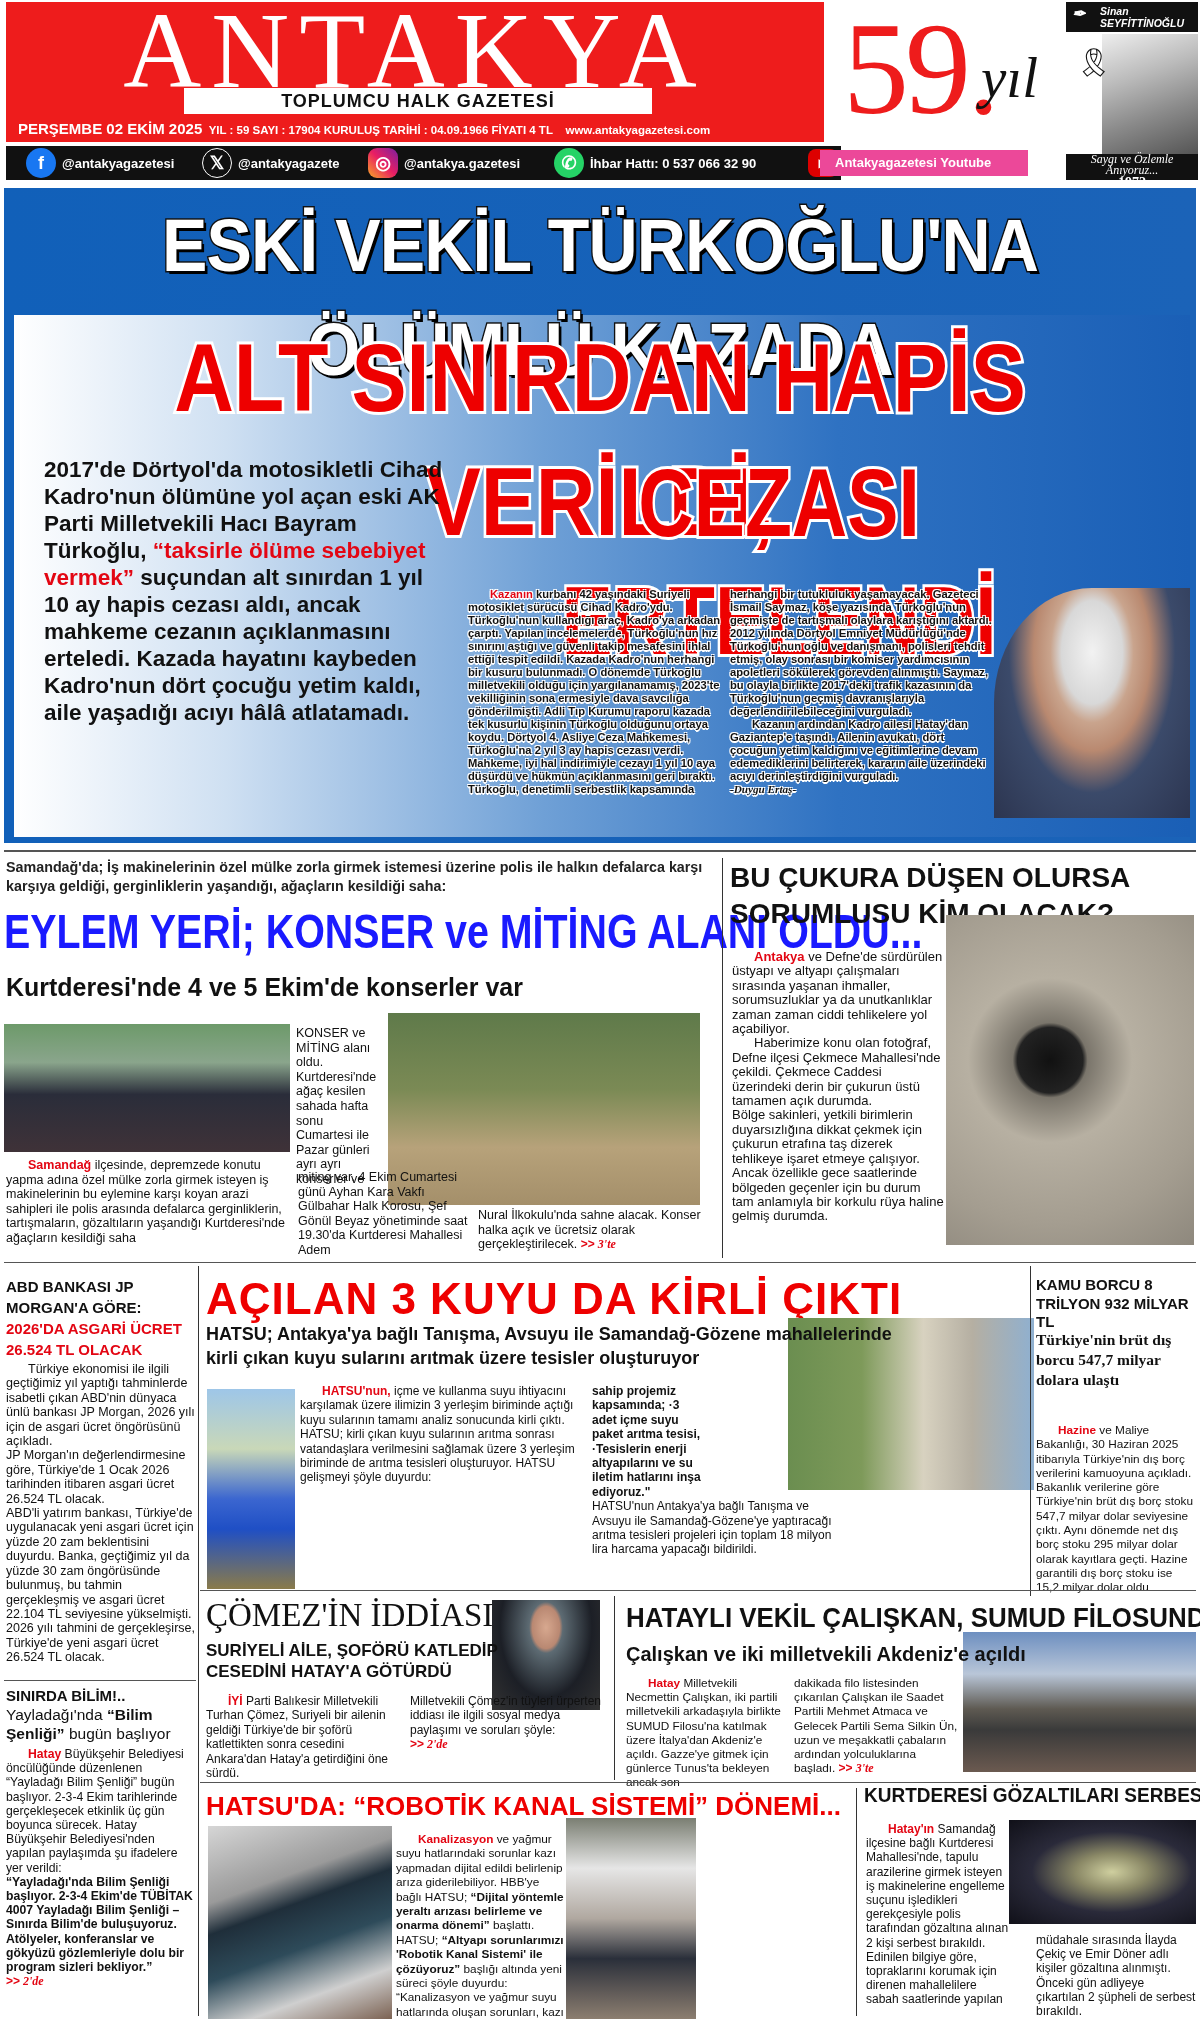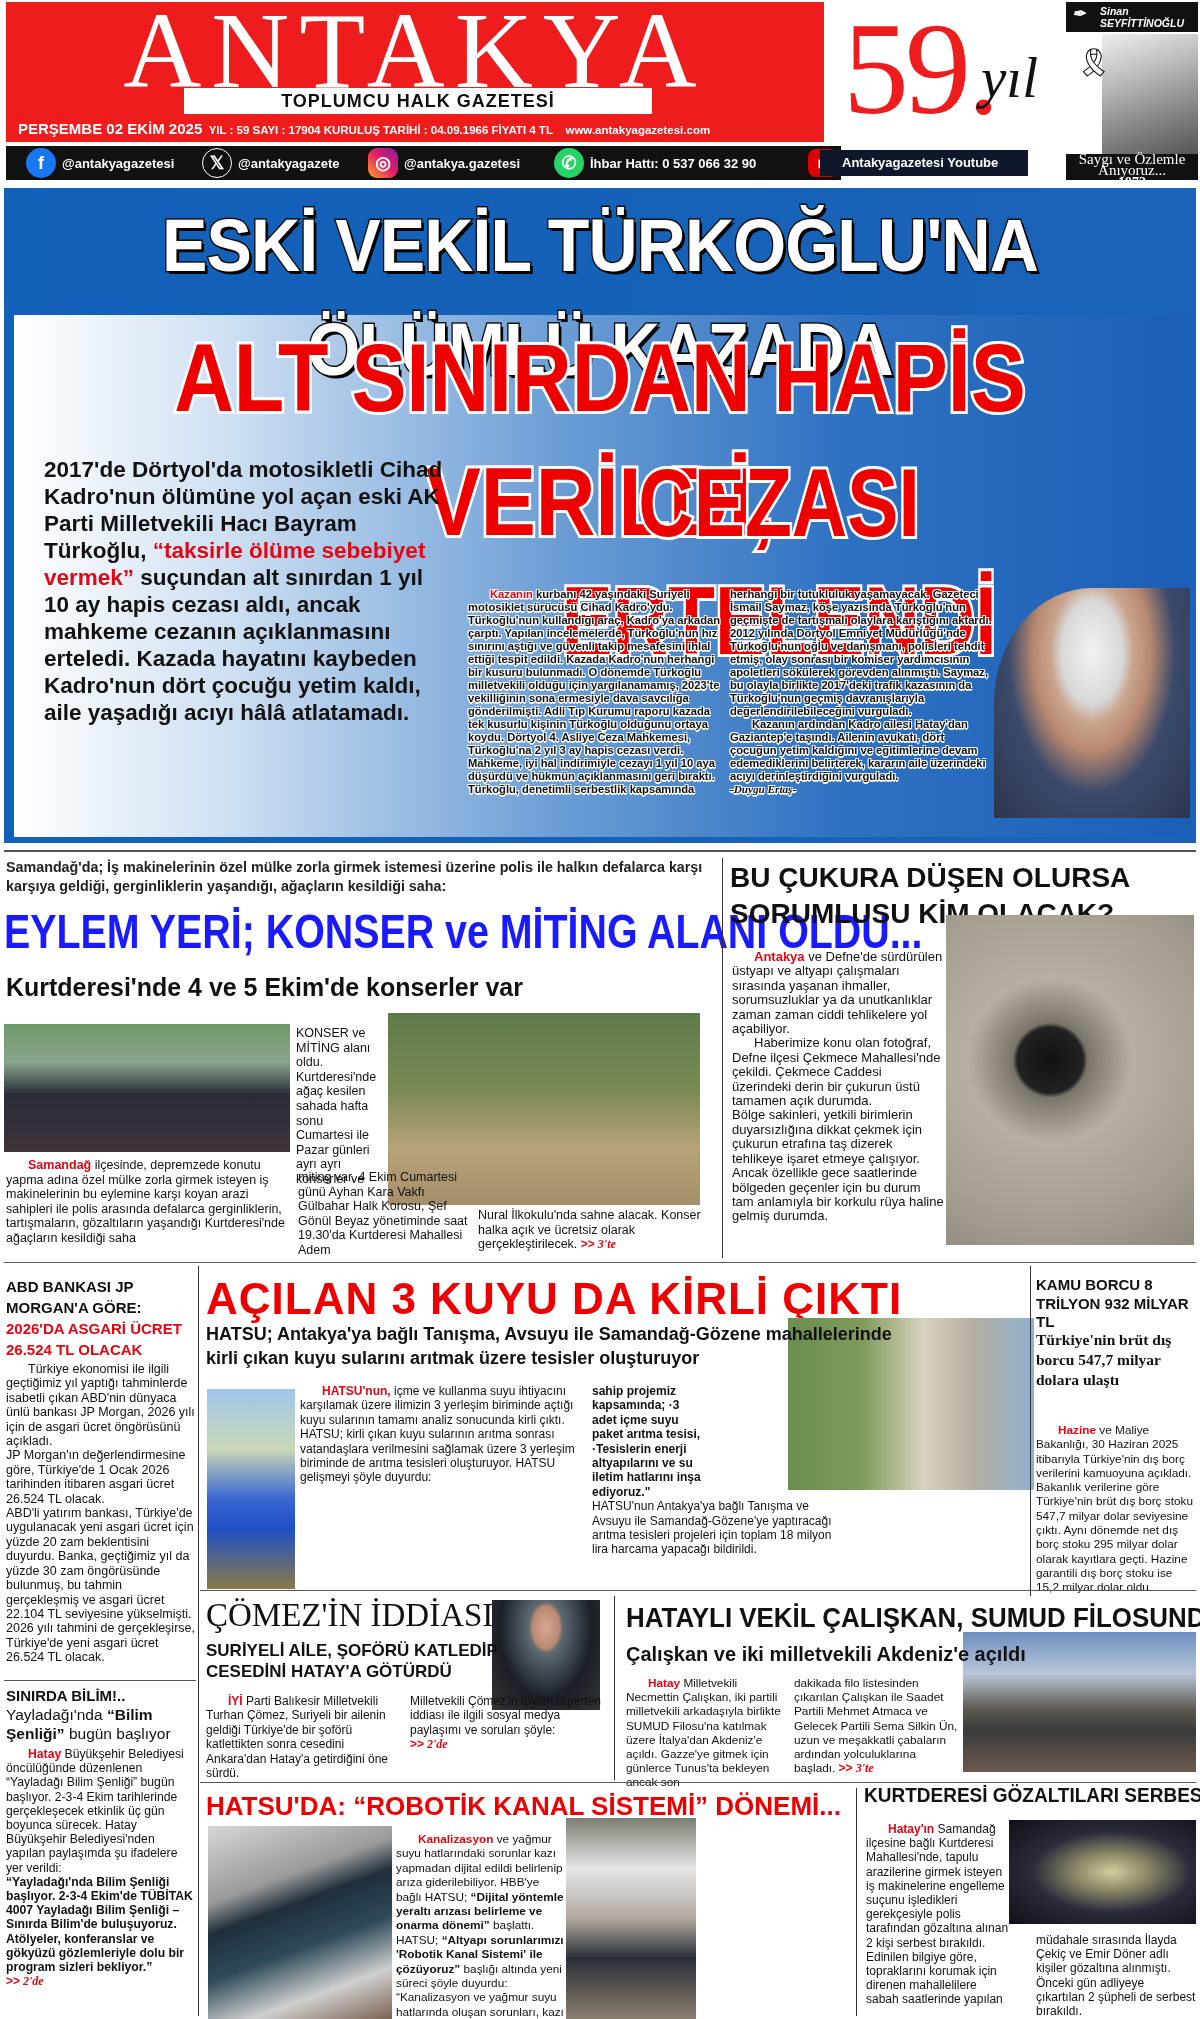--- a/index.html
+++ b/index.html
@@ -17,31 +17,31 @@
   
   #masthead { left: 6px; top: 2px; width: 818px; height: 140px; background: #ee1c1c; }
   #mast-title { left: 0; top: -6px; width: 818px; text-align: center; font-family: "Liberation Serif", serif; font-size: 108px; color: #fff; letter-spacing: 10px; line-height: 110px; }
   #mast-sub-box { left: 178px; top: 86px; width: 468px; height: 26px; background: #fff; }
   #mast-sub { width: 100%; text-align: center; font-weight: bold; font-size: 18px; line-height: 26px; letter-spacing: 1px; color: #111; }
   #mast-meta { left: 12px; top: 118px; white-space: nowrap; color: #fff; font-weight: bold; font-size: 11.5px; line-height: 18px; }
   #mast-meta .date { font-size: 15px; }
   #social-bar { left: 6px; top: 146px; width: 835px; height: 34px; background: #111; }
   .soc { position: absolute; top: 0; height: 34px; display: flex; align-items: center; gap: 6px; color: #fff; font-weight: bold; font-size: 13px; }
   .soc-ic { width: 30px; height: 30px; border-radius: 50%; display: flex; align-items: center; justify-content: center; color: #fff; font-weight: bold; font-size: 18px; }
-  #yt-bar { left: 820px; top: 150px; width: 208px; height: 26px; background: #0f172a; color: #fff; font-weight: bold; font-size: 13px; line-height: 26px; padding-left: 22px; }
+  #yt-bar { left: 820px; top: 150px; width: 208px; height: 26px; background: #ec4899; color: #fff; font-weight: bold; font-size: 13px; line-height: 26px; padding-left: 15px; }
   #yt-ic { left: 808px; top: 149px; width: 30px; height: 28px; background: #d00; border-radius: 8px; color: #fff; text-align: center; line-height: 28px; font-size: 12px; }
   #anniv { left: 843px; top: 0; width: 220px; height: 150px; }
   #anniv-num { left: 0; top: -6px; font-family: "Liberation Serif", serif; font-size: 132px; color: #ee1c1c; line-height: 150px; letter-spacing: -4px; }
   #anniv-yil { left: 138px; top: 45px; font-family: "Liberation Serif", serif; font-style: italic; font-size: 57px; color: #111; }
   #memoriam { left: 1066px; top: 2px; width: 132px; height: 178px; }
   #mem-name-box { left: 0; top: 0; width: 132px; height: 30px; background: #111; color: #fff; font-style: italic; font-weight: bold; font-size: 10.5px; line-height: 12px; padding: 3px 0 0 34px; }
   #mem-photo { left: 36px; top: 32px; width: 96px; height: 120px; background: linear-gradient(160deg,#eee 0%,#bbb 35%,#8a8a8a 65%,#555 100%); }
   #mem-ribbon { left: 10px; top: 44px; font-size: 28px; color: #111; }
   #mem-caption { left: 0; top: 152px; width: 132px; height: 26px; background: #111; color: #fff; font-family: "Liberation Serif", serif; text-align: center; }
-  #mem-caption .l1 { font-size: 15px; line-height: 11px; }
+  #mem-caption .l1 { font-style: italic; font-size: 12px; line-height: 11px; }
   #mem-caption .l2 { font-weight: bold; font-size: 14px; line-height: 14px; padding-left: 8px; }
 
   
   #main-story { left: 4px; top: 188px; width: 1192px; height: 655px; background: linear-gradient(90deg,#1160b9 0%,#1b63b8 100%); }
   #main-grad { left: 10px; top: 127px; width: 1176px; height: 522px; background: linear-gradient(90deg,#ffffff 0%,#cfe0f2 18%,#6fa0d6 45%,#2f72c2 70%,#1a5fb6 100%); }
   #h1 { left: 0; top: 6px; width: 1192px; text-align: center; font-family: "Liberation Sans Narrow", "Liberation Sans", sans-serif; font-weight: bold; font-size: 74px; line-height: 104px; color: #fff; letter-spacing: -1px; transform: scaleX(0.92); -webkit-text-stroke: 3px #111; paint-order: stroke fill; text-shadow: 3px 3px 0 #000; }
   #h2 { left: 0; top: 128px; width: 1192px; text-align: center; font-family: "Liberation Sans Narrow", "Liberation Sans", sans-serif; font-weight: bold; font-size: 96px; line-height: 124px; color: #ee0000; transform: scaleX(0.86); -webkit-text-stroke: 6px #fff; paint-order: stroke fill; }
   #h3 { left: 430px; top: 256px; width: 690px; text-align: center; font-family: "Liberation Sans Narrow", "Liberation Sans", sans-serif; font-weight: bold; font-size: 96px; line-height: 118px; color: #ee0000; transform: scaleX(0.80); -webkit-text-stroke: 6px #fff; paint-order: stroke fill; }
   #main-lead { left: 40px; top: 268px; width: 400px; font-weight: bold; font-size: 22.5px; line-height: 27px; color: #111; }
   #main-lead .red { color: #e30613; }

